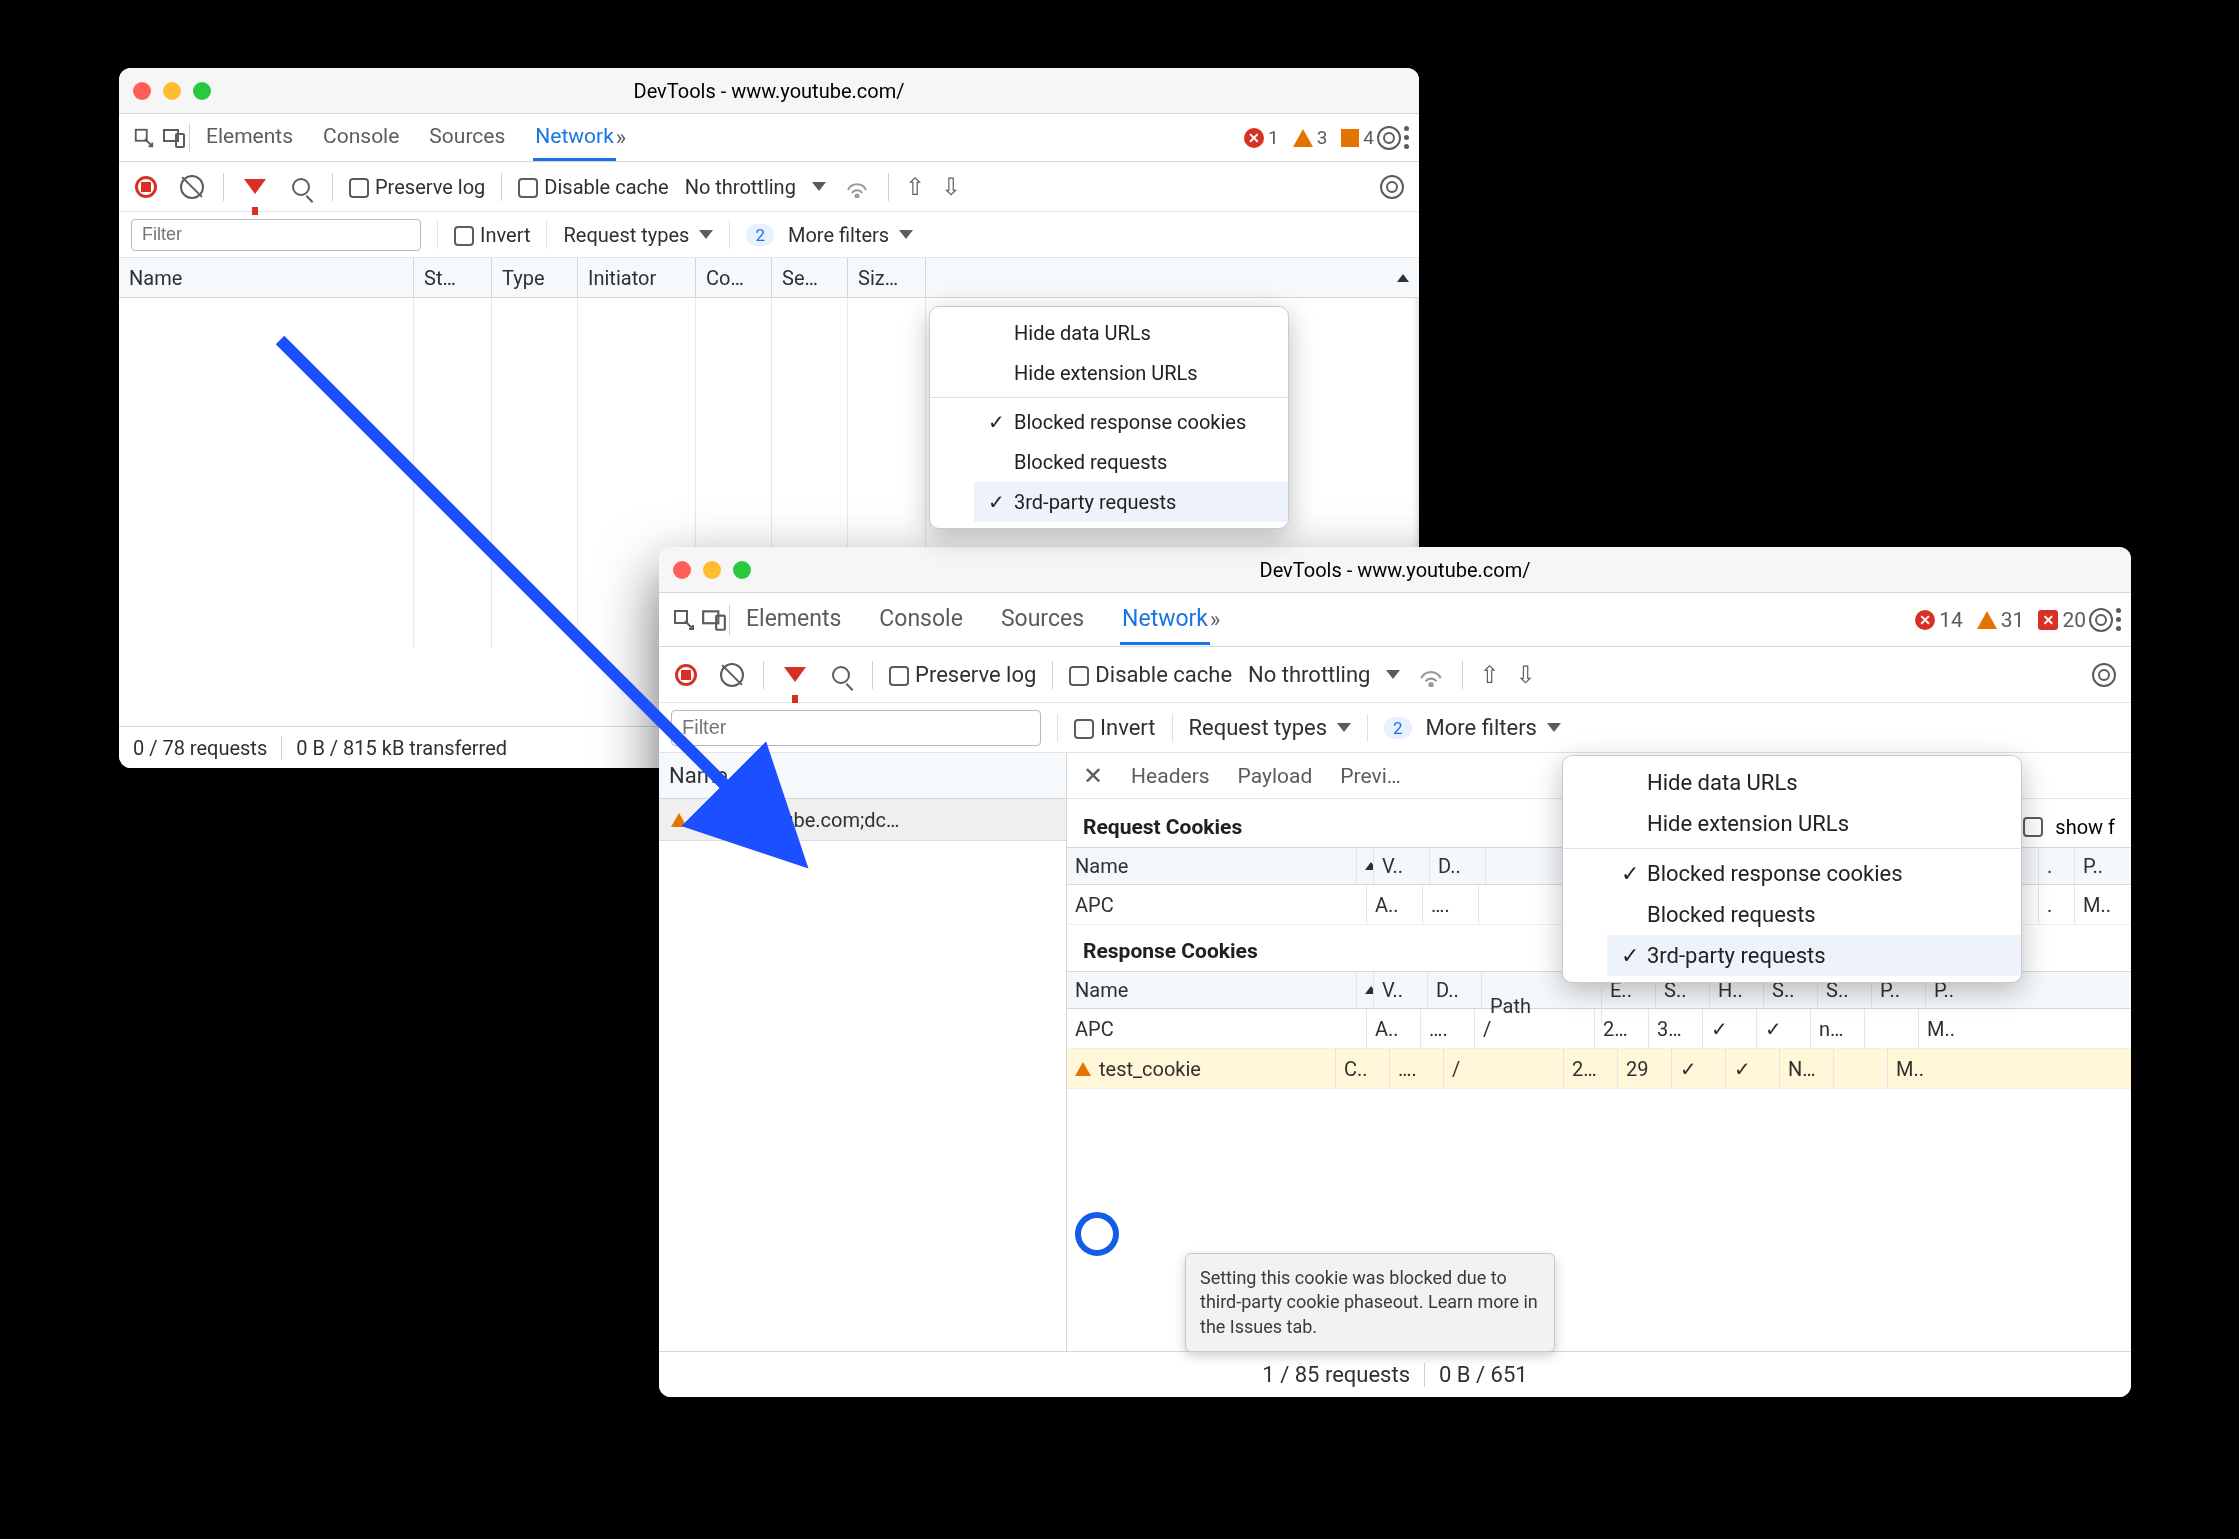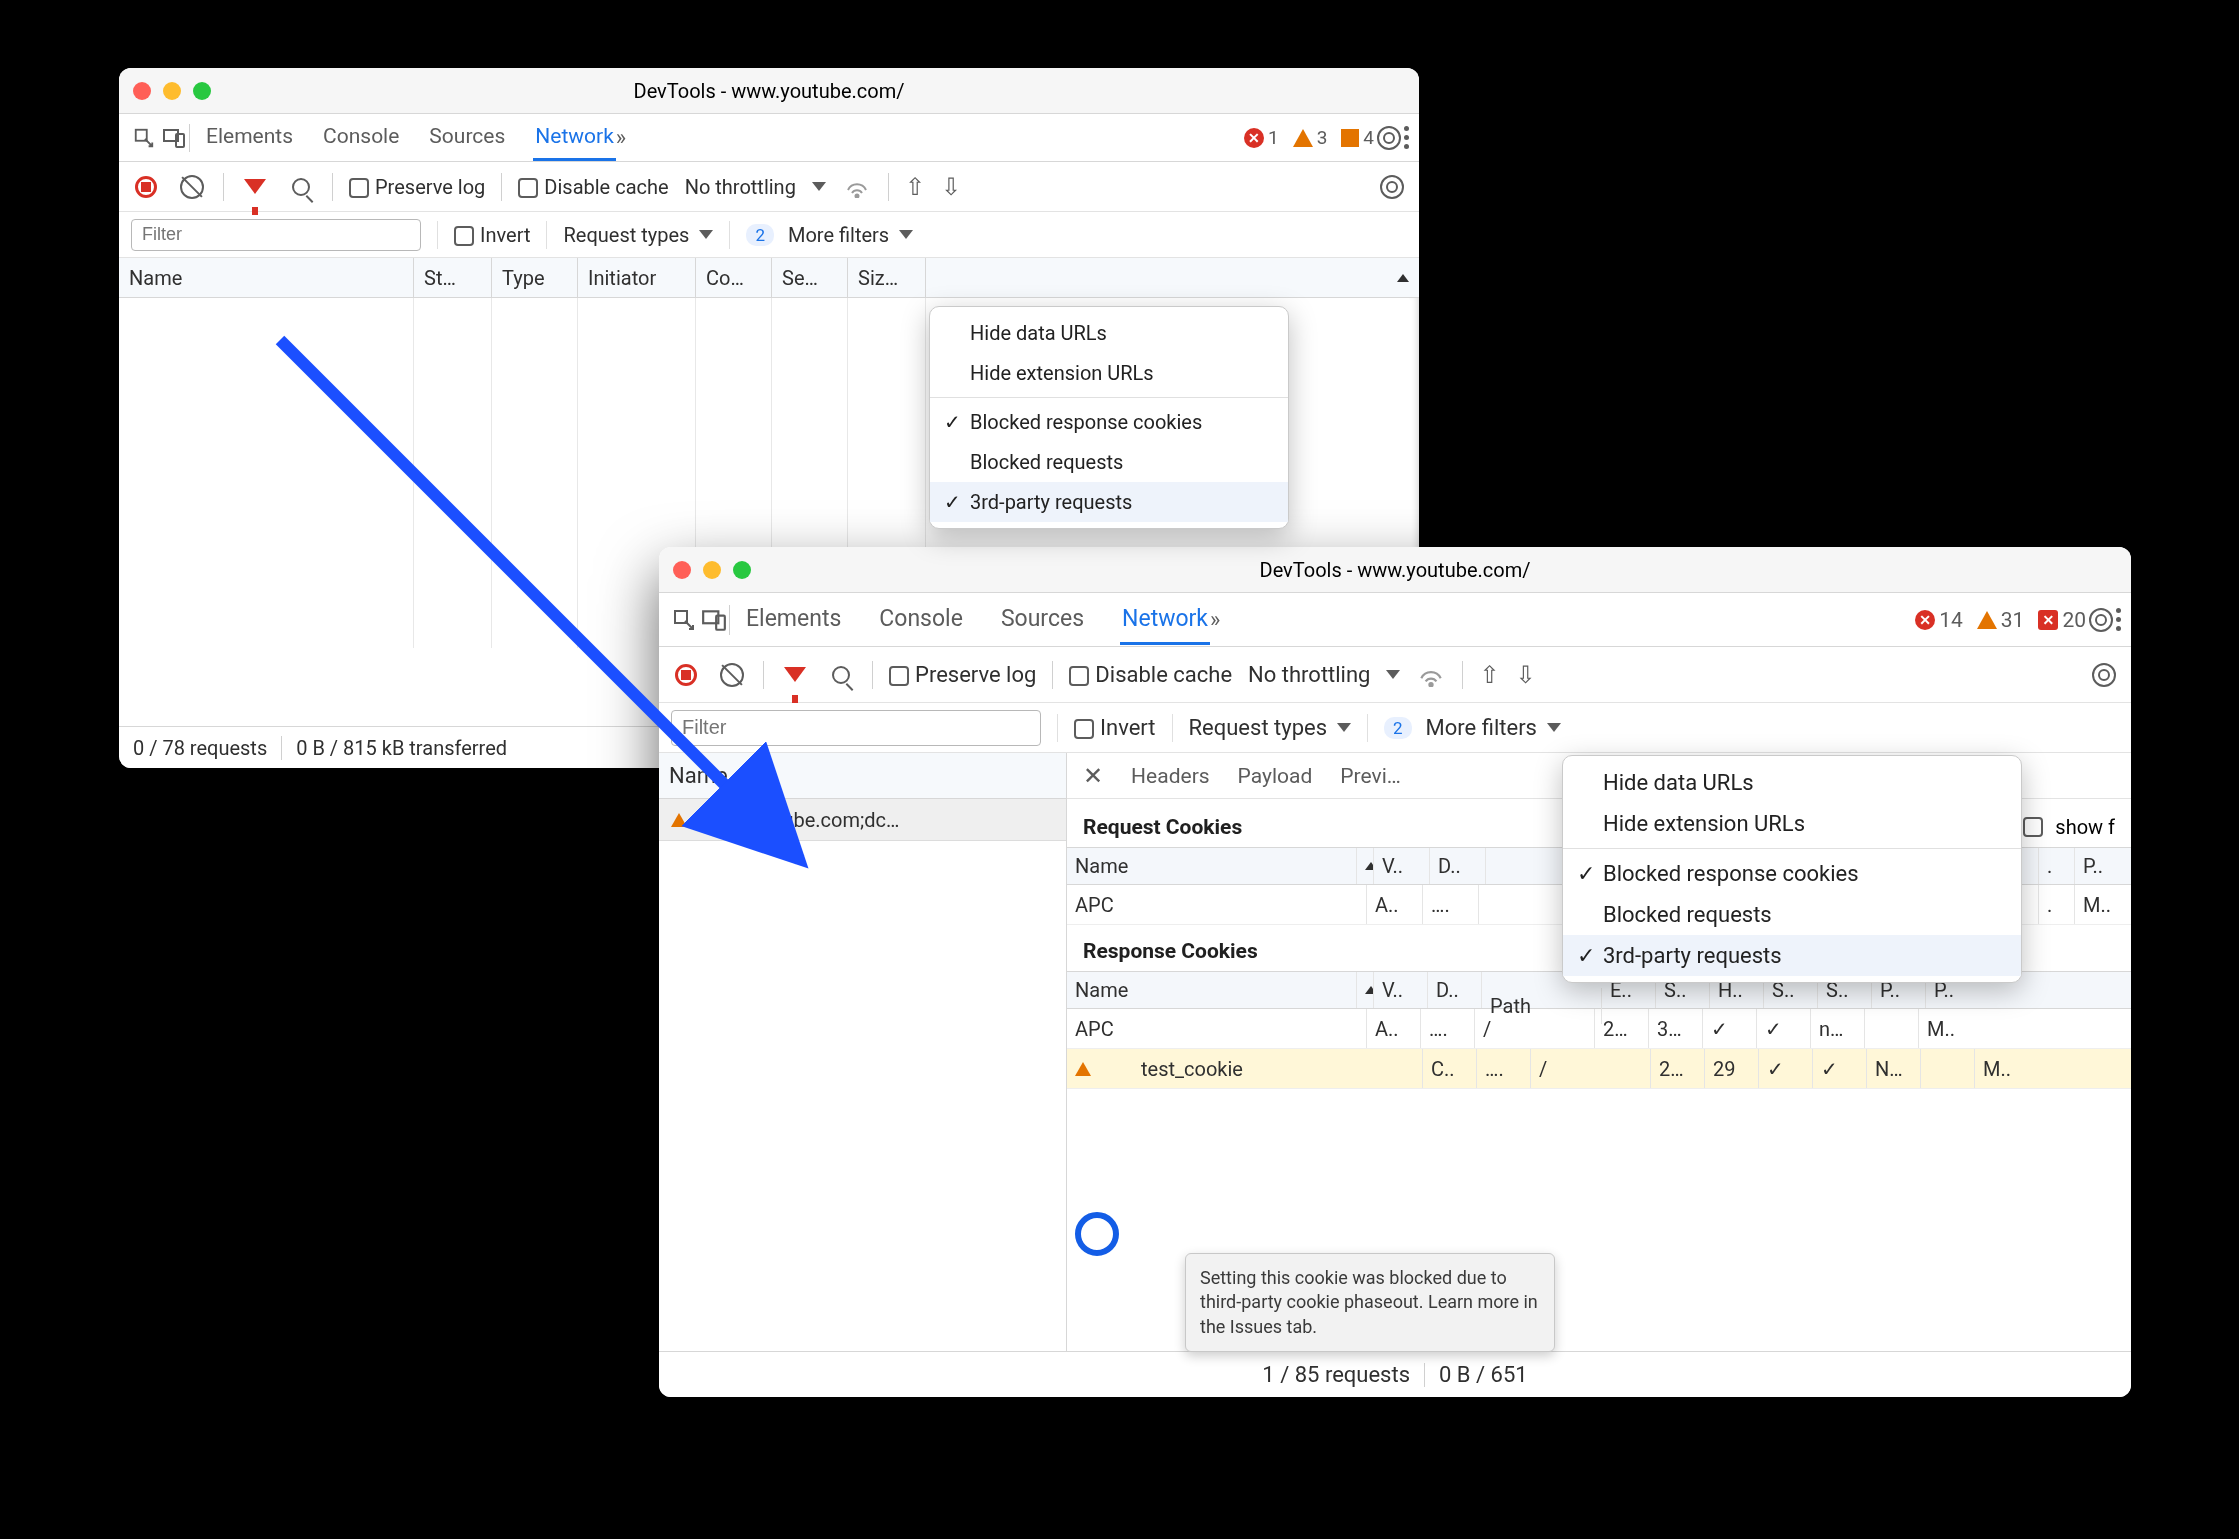--- a/index.html
+++ b/index.html
@@ -106,21 +106,21 @@
   .table-head .col { padding:0 10px; border-right:1px solid #d7d7d7; height:100%; display:flex; align-items:center; overflow:hidden; white-space:nowrap; }
   .table-head .col.sort::after{content:'';margin-left:auto;width:0;height:0;border-left:6px solid transparent;border-right:6px solid transparent;border-bottom:8px solid #303030;}
   .body-grid { display:flex; height:350px; }
   .body-grid .col-body { border-right:1px solid #e8e8e8; }
 
   .dropdown {
     position:absolute;background:#fff;border:1px solid #cacaca;border-radius:10px;
     box-shadow:0 8px 28px rgba(0,0,0,.25);padding:6px 0;font-size:20px;color:#222;
     z-index:50;min-width:280px;
   }
-  .dropdown .item{padding:8px 18px 8px 40px;position:relative;cursor:pointer;white-space:nowrap;}
+  .dropdown .item{padding:8px 18px 8px 40px;position:relative;cursor:pointer;white-space:nowrap;margin-left:44px;}
   .dropdown .item.checked::before{content:'✓';position:absolute;left:14px;}
   .dropdown .item.hover{background:#eef3fb;}
   .dropdown hr{border:none;border-top:1px solid #e0e0e0;margin:4px 0;}
 
   .statusbar {
     position:absolute;bottom:0;left:0;right:0;height:42px;
     border-top:1px solid #d7d7d7;display:flex;align-items:center;
     padding:0 14px;font-size:20px;color:#303030;gap:14px;background:#fff;border-radius:0 0 12px 12px;
   }
   .statusbar .sd{width:1px;height:24px;background:#d0d0d0;}
@@ -504,21 +504,21 @@
           <div class="cell" style="width:120px;">/</div>
           <div class="cell" style="width:54px;">2…</div>
           <div class="cell" style="width:54px;">3…</div>
           <div class="cell" style="width:54px;">✓</div>
           <div class="cell" style="width:54px;">✓</div>
           <div class="cell" style="width:54px;">n…</div>
           <div class="cell" style="width:54px;"></div>
           <div class="cell" style="width:56px;border-right:none;">M..</div>
         </div>
         <div class="row warn">
-          <div class="cell" style="width:356px;gap:42px;">
+          <div class="cell" style="width:269px;">
               <span class="warn-icon-sm"></span>
               <span>test_cookie</span>
             </div>
           <div class="cell" style="width:54px;">C..</div>
           <div class="cell" style="width:54px;">….</div>
           <div class="cell" style="width:120px;">/</div>
           <div class="cell" style="width:54px;">2…</div>
           <div class="cell" style="width:54px;">29</div>
           <div class="cell" style="width:54px;">✓</div>
           <div class="cell" style="width:54px;">✓</div>

